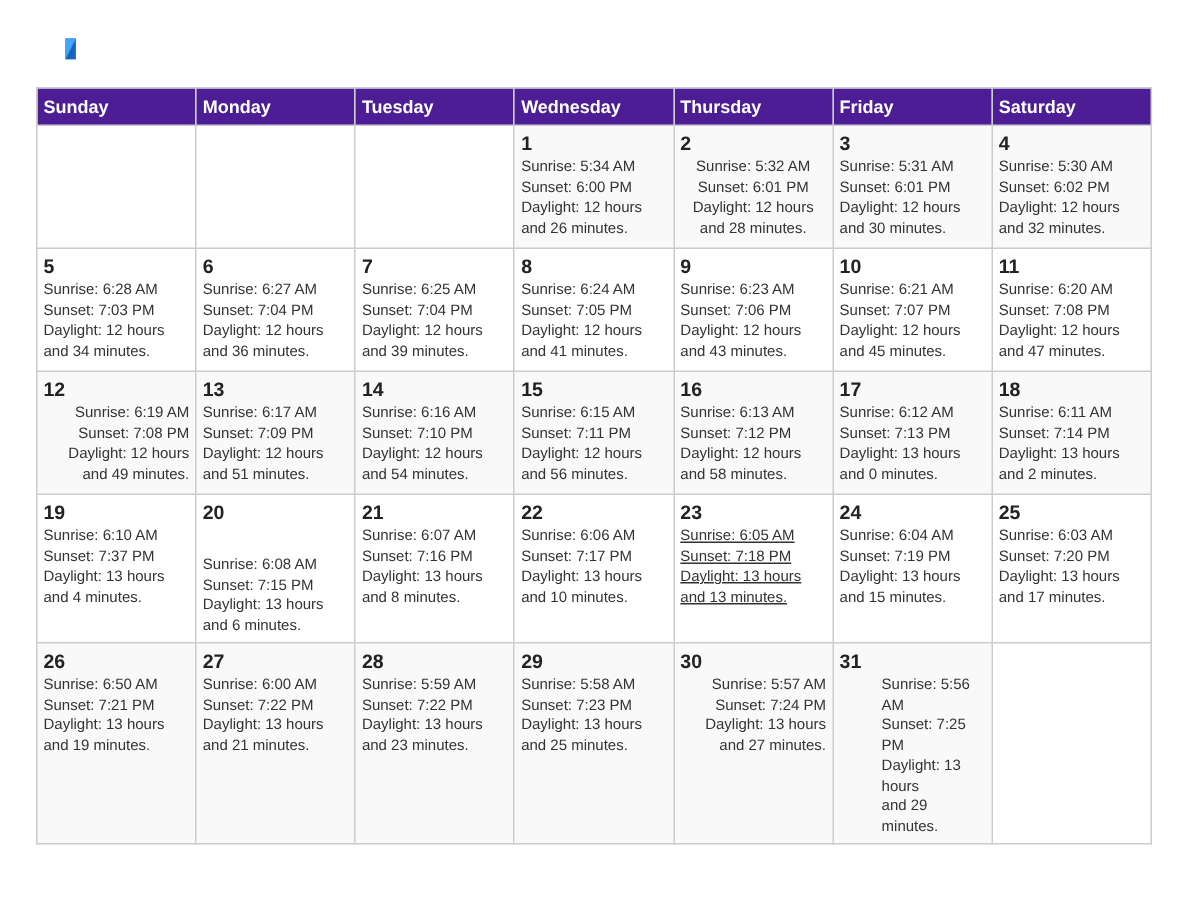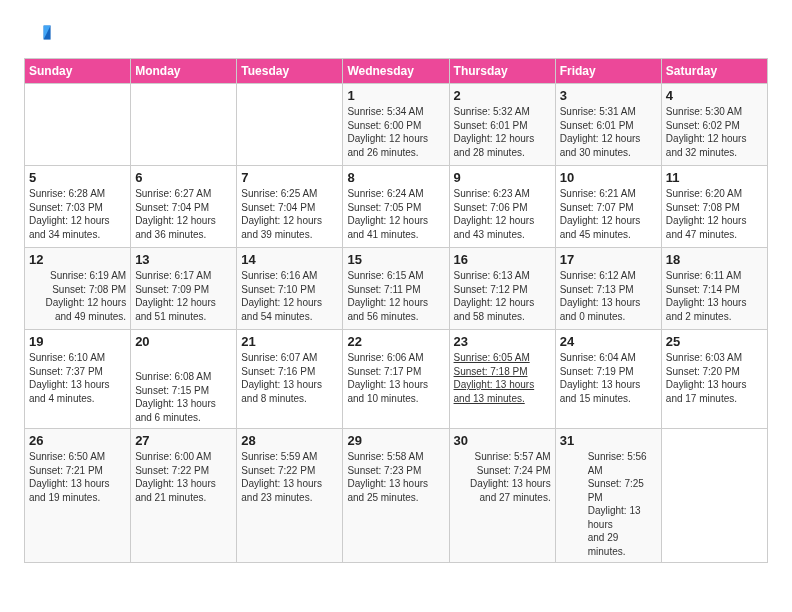--- a/index.html
+++ b/index.html
@@ -45,21 +45,21 @@
       font-size: 15px;
       color: #444;
       margin-top: 2px;
     }
     table {
       width: 100%;
       border-collapse: collapse;
       table-layout: fixed;
     }
     thead th {
-      background: #ec4899;
+      background: #4c1d95;
       color: #fff;
       font-size: 12px;
       font-weight: bold;
       padding: 5px 4px;
       text-align: left;
       border: 1px solid #ccc;
     }
     tbody td {
       border: 1px solid #ccc;
       vertical-align: top;
@@ -125,21 +125,21 @@
         <td class="empty"></td>
         <td>
           <span class="day-num">1</span>
           <div class="day-info" style="white-space: pre-line;">Sunrise: 5:34 AM
 Sunset: 6:00 PM
 Daylight: 12 hours
 and 26 minutes.</div>
         </td>
         <td>
           <span class="day-num">2</span>
-          <div class="day-info" style="white-space: pre-line;">Sunrise: 5:32 AM
+          <div class="day-info" style="white-space: pre-line; text-align: center;">Sunrise: 5:32 AM
 Sunset: 6:01 PM
 Daylight: 12 hours
 and 28 minutes.</div>
         </td>
         <td>
           <span class="day-num">3</span>
           <div class="day-info" style="white-space: pre-line;">Sunrise: 5:31 AM
 Sunset: 6:01 PM
 Daylight: 12 hours
 and 30 minutes.</div>

